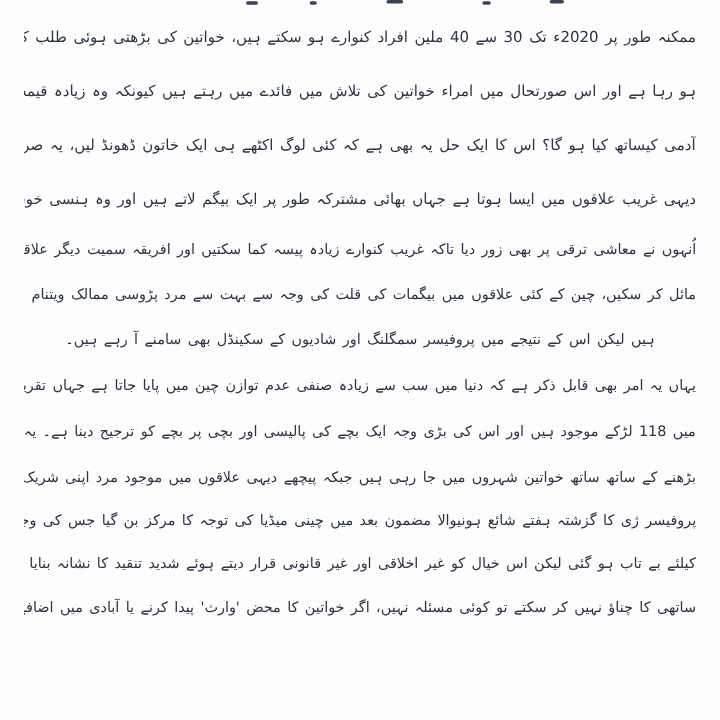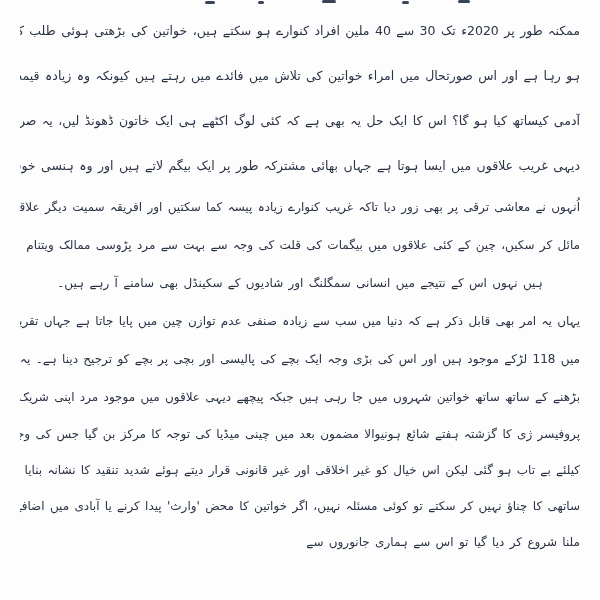--- a/index.html
+++ b/index.html
@@ -73,29 +73,28 @@
   <div class="para p1">
     <div class="line">ممکنہ طور پر 2020ء تک 30 سے 40 ملین افراد کنوارے ہو سکتے ہیں، خواتین کی بڑھتی ہوئی طلب کے پیش نظر ان کی قدر میں اضافہ</div>
     <div class="line">ہو رہا ہے اور اس صورتحال میں امراء خواتین کی تلاش میں فائدے میں رہتے ہیں کیونکہ وہ زیادہ قیمت ادا کر سکتے ہیں لیکن غریب</div>
     <div class="line">آدمی کیساتھ کیا ہو گا؟ اس کا ایک حل یہ بھی ہے کہ کئی لوگ اکٹھے ہی ایک خاتون ڈھونڈ لیں، یہ صرف میرا اکیلے کا خیال نہیں بلکہ کئی</div>
     <div class="line center">دیہی غریب علاقوں میں ایسا ہوتا ہے جہاں بھائی مشترکہ طور پر ایک بیگم لاتے ہیں اور وہ ہنسی خوشی رہ سکتے ہیں۔</div>
   </div>
 
   <div class="para p2">
     <div class="line">اُنہوں نے معاشی ترقی پر بھی زور دیا تاکہ غریب کنوارے زیادہ پیسہ کما سکتیں اور افریقہ سمیت دیگر علاقوں کی خواتین کو اپنی طرف</div>
     <div class="line">مائل کر سکیں، چین کے کئی علاقوں میں بیگمات کی قلت کی وجہ سے بہت سے مرد پڑوسی ممالک ویتنام اور میانمار میں شادیاں کر رہے</div>
-    <div class="line center">ہیں نہوں اس کے نتیجے میں انسانی سمگلنگ اور شادیوں کے سکینڈل بھی سامنے آ رہے ہیں۔</div>
+    <div class="line center">ہیں لیکن اس کے نتیجے میں پروفیسر سمگلنگ اور شادیوں کے سکینڈل بھی سامنے آ رہے ہیں۔</div>
   </div>
 
   <div class="para p3">
     <div class="line">یہاں یہ امر بھی قابل ذکر ہے کہ دنیا میں سب سے زیادہ صنفی عدم توازن چین میں پایا جاتا ہے جہاں تقریباً 100 لڑکیوں کے مقابلے</div>
     <div class="line">میں 118 لڑکے موجود ہیں اور اس کی بڑی وجہ ایک بچے کی پالیسی اور بچی پر بچے کو ترجیح دینا ہے۔ یہ بھی کہا جاتا ہے کہ دولت اور آبادی</div>
     <div class="line">بڑھنے کے ساتھ ساتھ خواتین شہروں میں جا رہی ہیں جبکہ پیچھے دیہی علاقوں میں موجود مرد اپنی شریک حیات کی تلاش میں لگے رہتے</div>
   </div>
 
   <div class="para p4">
     <div class="line">پروفیسر ژی کا گزشتہ ہفتے شائع ہونیوالا مضمون بعد میں چینی میڈیا کی توجہ کا مرکز بن گیا جس کی وجہ سے قارئین کی بڑی تعداد تفصیلات</div>
     <div class="line">کیلئے بے تاب ہو گئی لیکن اس خیال کو غیر اخلاقی اور غیر قانونی قرار دیتے ہوئے شدید تنقید کا نشانہ بنایا گیا۔ ناقدین کا کہنا تھا کہ اگر آپ</div>
     <div class="line">ساتھی کا چناؤ نہیں کر سکتے تو کوئی مسئلہ نہیں، اگر خواتین کا محض 'وارث' پیدا کرنے یا آبادی میں اضافے کیلئے بہت سے مردوں سے</div>
-    <div class="line">ملنا شروع کر دیا گیا تو اس سے ہماری جانوروں سے</div>
   </div>
 
 </div>
 
 </body></html>

